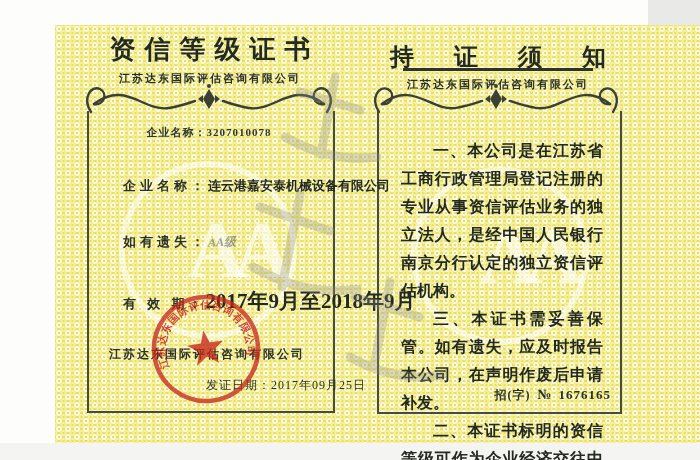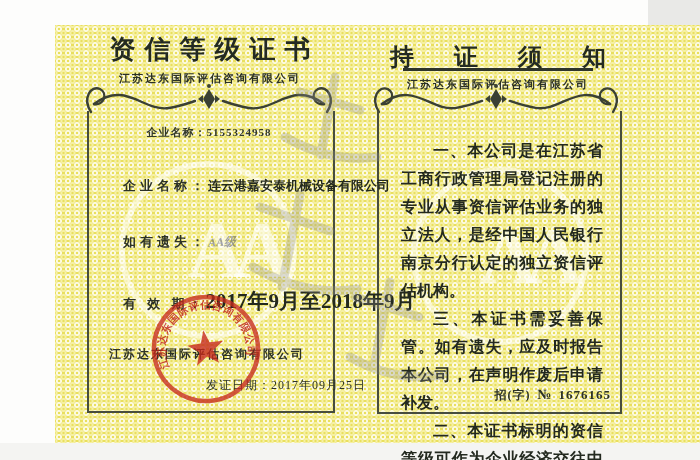--- a/index.html
+++ b/index.html
@@ -133,21 +133,21 @@
       <polygon points="128,7 134,17 128,27 122,17"></polygon>
       <polygon points="117,17 122,13 122,21"></polygon>
       <polygon points="139,17 134,13 134,21"></polygon>
       <circle cx="128" cy="4" r="2"></circle>
     </g>
   </svg>
 
   <div class="abs frame" id="l-frame"></div>
 
   <div class="abs certno">
-    <span>企业名称：</span><span>5155324958</span>
+    <span>企业名称：</span><span>3207010078</span>
   </div>
 
   <div class="abs field" id="field-0">
     <span class="flabel">企业名称：</span><span class="fvalue">连云港嘉安泰机械设备有限公司</span>
   </div>
   <div class="abs field" id="field-1">
     <span class="flabel">如有遗失：</span><span class="fvalue">AA级</span>
   </div>
   <div class="abs field" id="field-2">
     <span class="flabel">有 效 期：</span><span class="fvalue">2017年9月至2018年9月</span>

